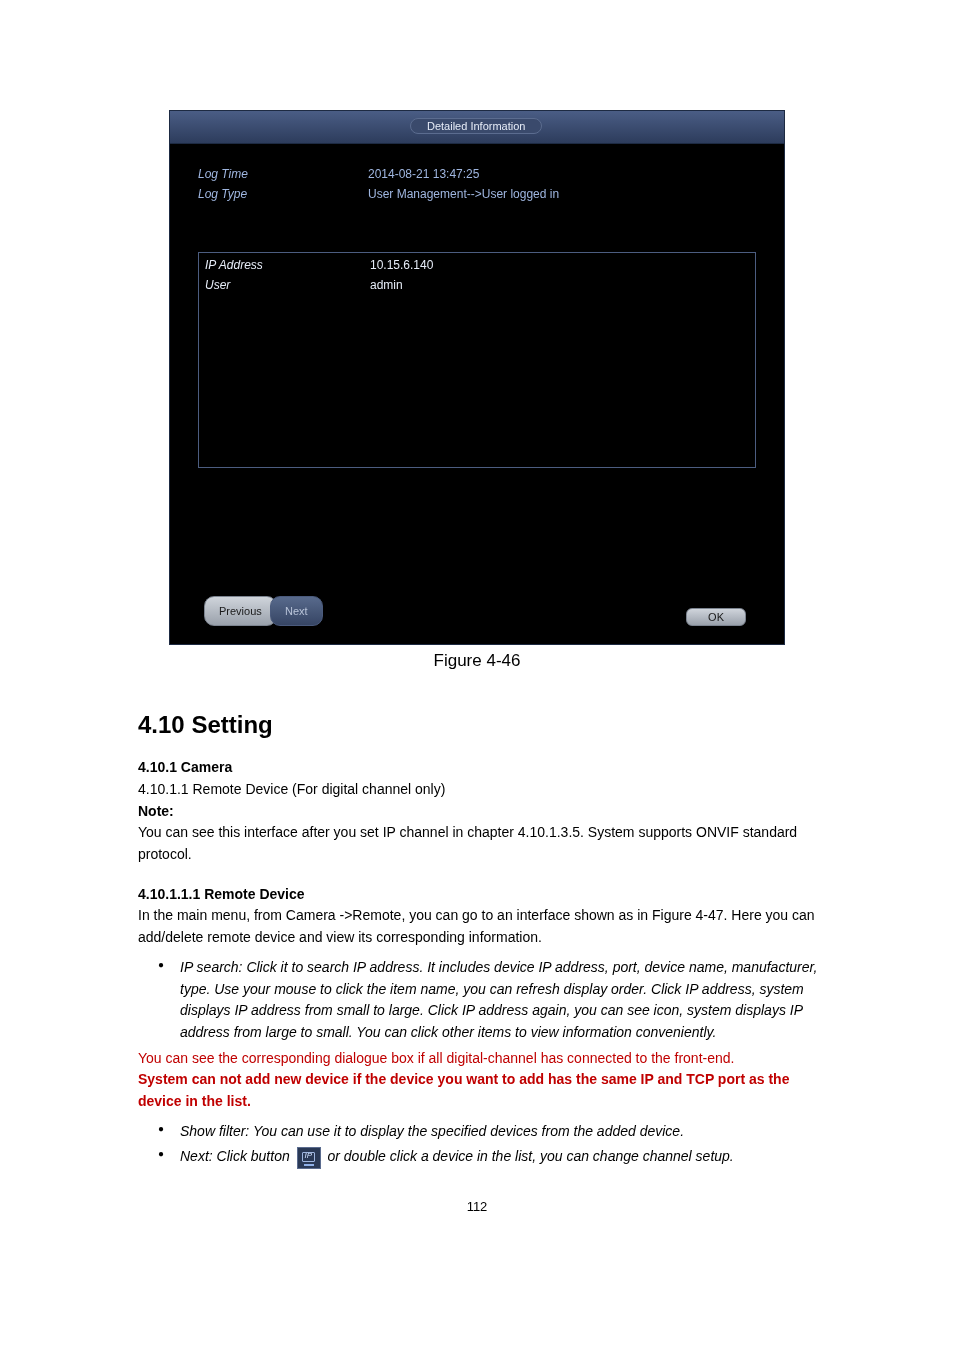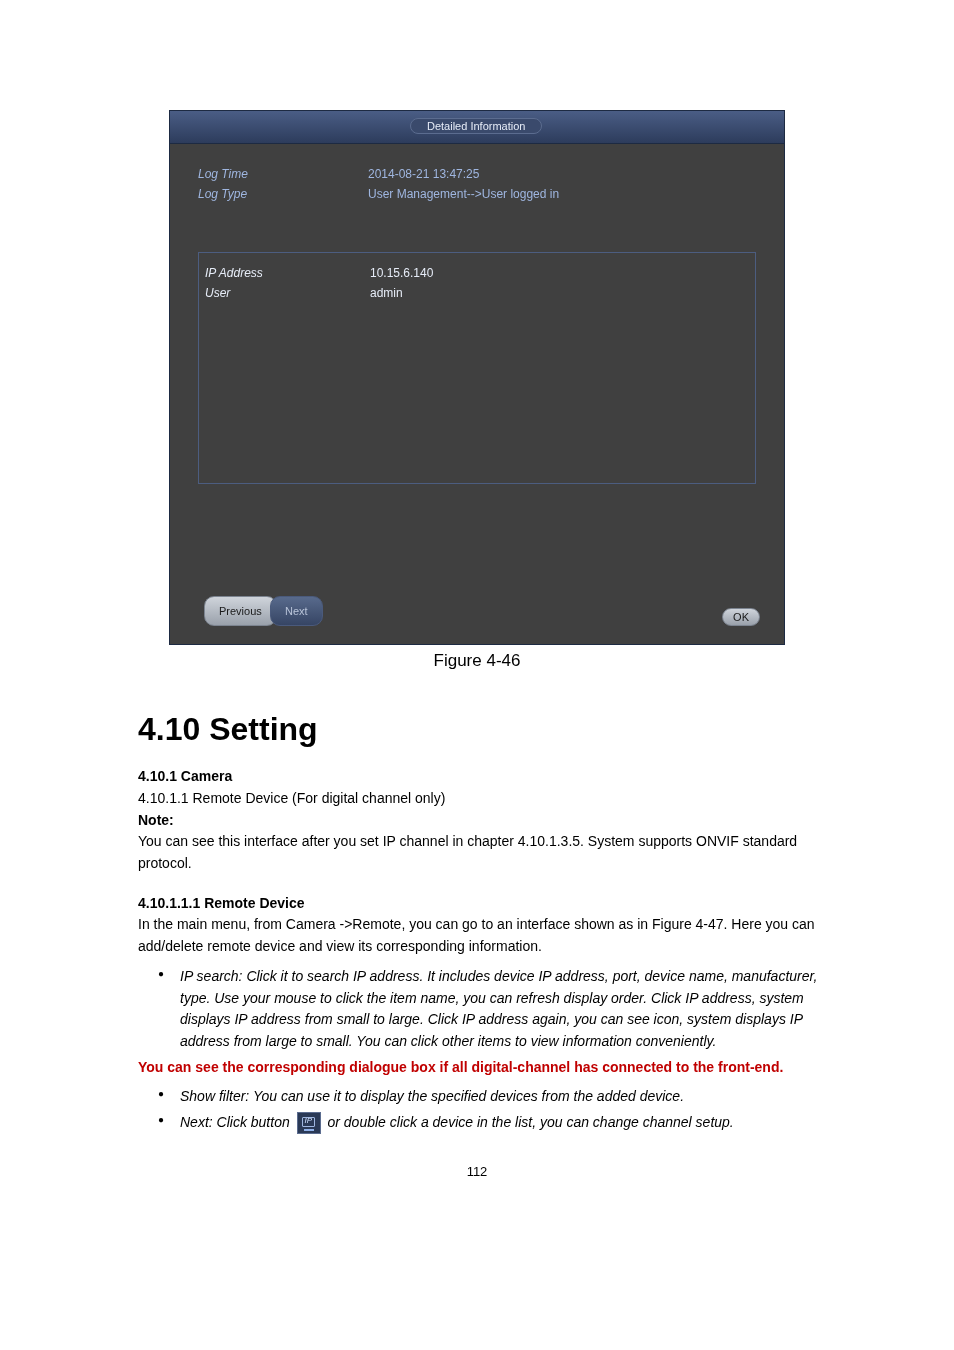--- a/index.html
+++ b/index.html
@@ -10,21 +10,21 @@
     font-family: Arial, sans-serif;
     font-size: 14px;
     color: #000;
   }
   .page {
     padding: 40px 60px 40px 60px;
   }
   .screenshot {
     width: 614px;
     margin: 70px auto 0 auto;
-    background: #404040;
+    background: #000000;
     border: 1px solid #1d2a42;
     position: relative;
   }
   .titlebar {
     height: 32px;
     background: linear-gradient(#4a5d85, #2d3c5c);
     border-bottom: 1px solid #1d2a42;
   }
   .title-pill {
     display: inline-block;
@@ -51,21 +51,21 @@
     color: #9fb6e0;
     font-style: italic;
   }
   .val {
     color: #9fb6e0;
   }
   .detail-box {
     margin-top: 48px;
     border: 1px solid #4c5d80;
     height: 210px;
-    padding: 10px 6px;
+    padding: 2px 6px;
     font-size: 12px;
     color: #cdd7ea;
   }
   .detail-box .row .lbl { width: 165px; color:#e6ecf7; }
   .detail-box .row .val { color:#e6ecf7; }
   .footer-bar {
     height: 80px;
     position: relative;
   }
   .pill-btn {
@@ -75,28 +75,28 @@
     padding: 8px 14px;
     background: linear-gradient(#cfd4db,#9aa1ab);
     border: 1px solid #7c8490;
     border-radius: 10px;
     font-size: 11px;
     color: #1a1a1a;
     cursor: pointer;
   }
   .btn-prev { left: 34px; }
   .btn-next { left: 100px; background: linear-gradient(#586a8c,#364564); color:#b9c4d9; border-color:#4a5a7c;}
-  .btn-ok   { right: 24px; padding:2px 10px;}
+  .btn-ok   { right: 38px; padding:2px 21px;border-radius:6px;}
   .fig-caption {
     text-align: center;
     margin-top: 6px;
     font-size: 17px;
   }
   h2.section {
-    font-size: 32px;
+    font-size: 24px;
     margin: 40px 0 6px 78px;
   }
   .body-text {
     margin: 0 60px 0 78px;
     font-size: 14px;
     line-height: 1.55;
   }
   ul.bullets {
     margin: 8px 60px 0 98px;
     padding: 0;
@@ -202,21 +202,22 @@
   <div class="body-text">4.10.1.1 Remote Device (For digital channel only)</div>
   <div class="body-text" style="font-weight:bold;">Note:</div>
   <div class="body-text">You can see this interface after you set IP channel in chapter 4.10.1.3.5. System supports ONVIF standard protocol.</div>
   <div class="body-text" style="font-weight:bold; margin-top:18px;">4.10.1.1.1 Remote Device</div>
   <div class="body-text">In the main menu, from Camera -&gt;Remote, you can go to an interface shown as in Figure 4-47. Here you can add/delete remote device and view its corresponding information.</div>
 
   <ul class="bullets">
     <li>IP search: Click it to search IP address. It includes device IP address, port, device name, manufacturer, type. Use your mouse to click the item name, you can refresh display order. Click IP address, system displays IP address from small to large. Click IP address again, you can see icon, system displays IP address from large to small. You can click other items to view information conveniently.</li>
   </ul>
 
-  <div class="body-text" style="color:#c00000; font-weight:bold;">You can see the corresponding dialogue box if all digital-channel has connected to the front-end.</div>
+  <div class="body-text" style="color:#c00000; font-weight:normal;">You can see the corresponding dialogue box if all digital-channel has connected to the front-end.</div>
+  <div class="body-text" style="color:#c00000; font-weight:bold;">System can not add new device if the device you want to add has the same IP and TCP port as the device in the list.</div>
 
   <ul class="bullets">
     <li>Show filter: You can use it to display the specified devices from the added device.</li>
     <li>
       <span>Next: Click button </span>
       <span class="mini-icon"><span class="underline-box"></span></span>
       <span> or double click a device in the list, you can change channel setup.</span>
     </li>
   </ul>
 

